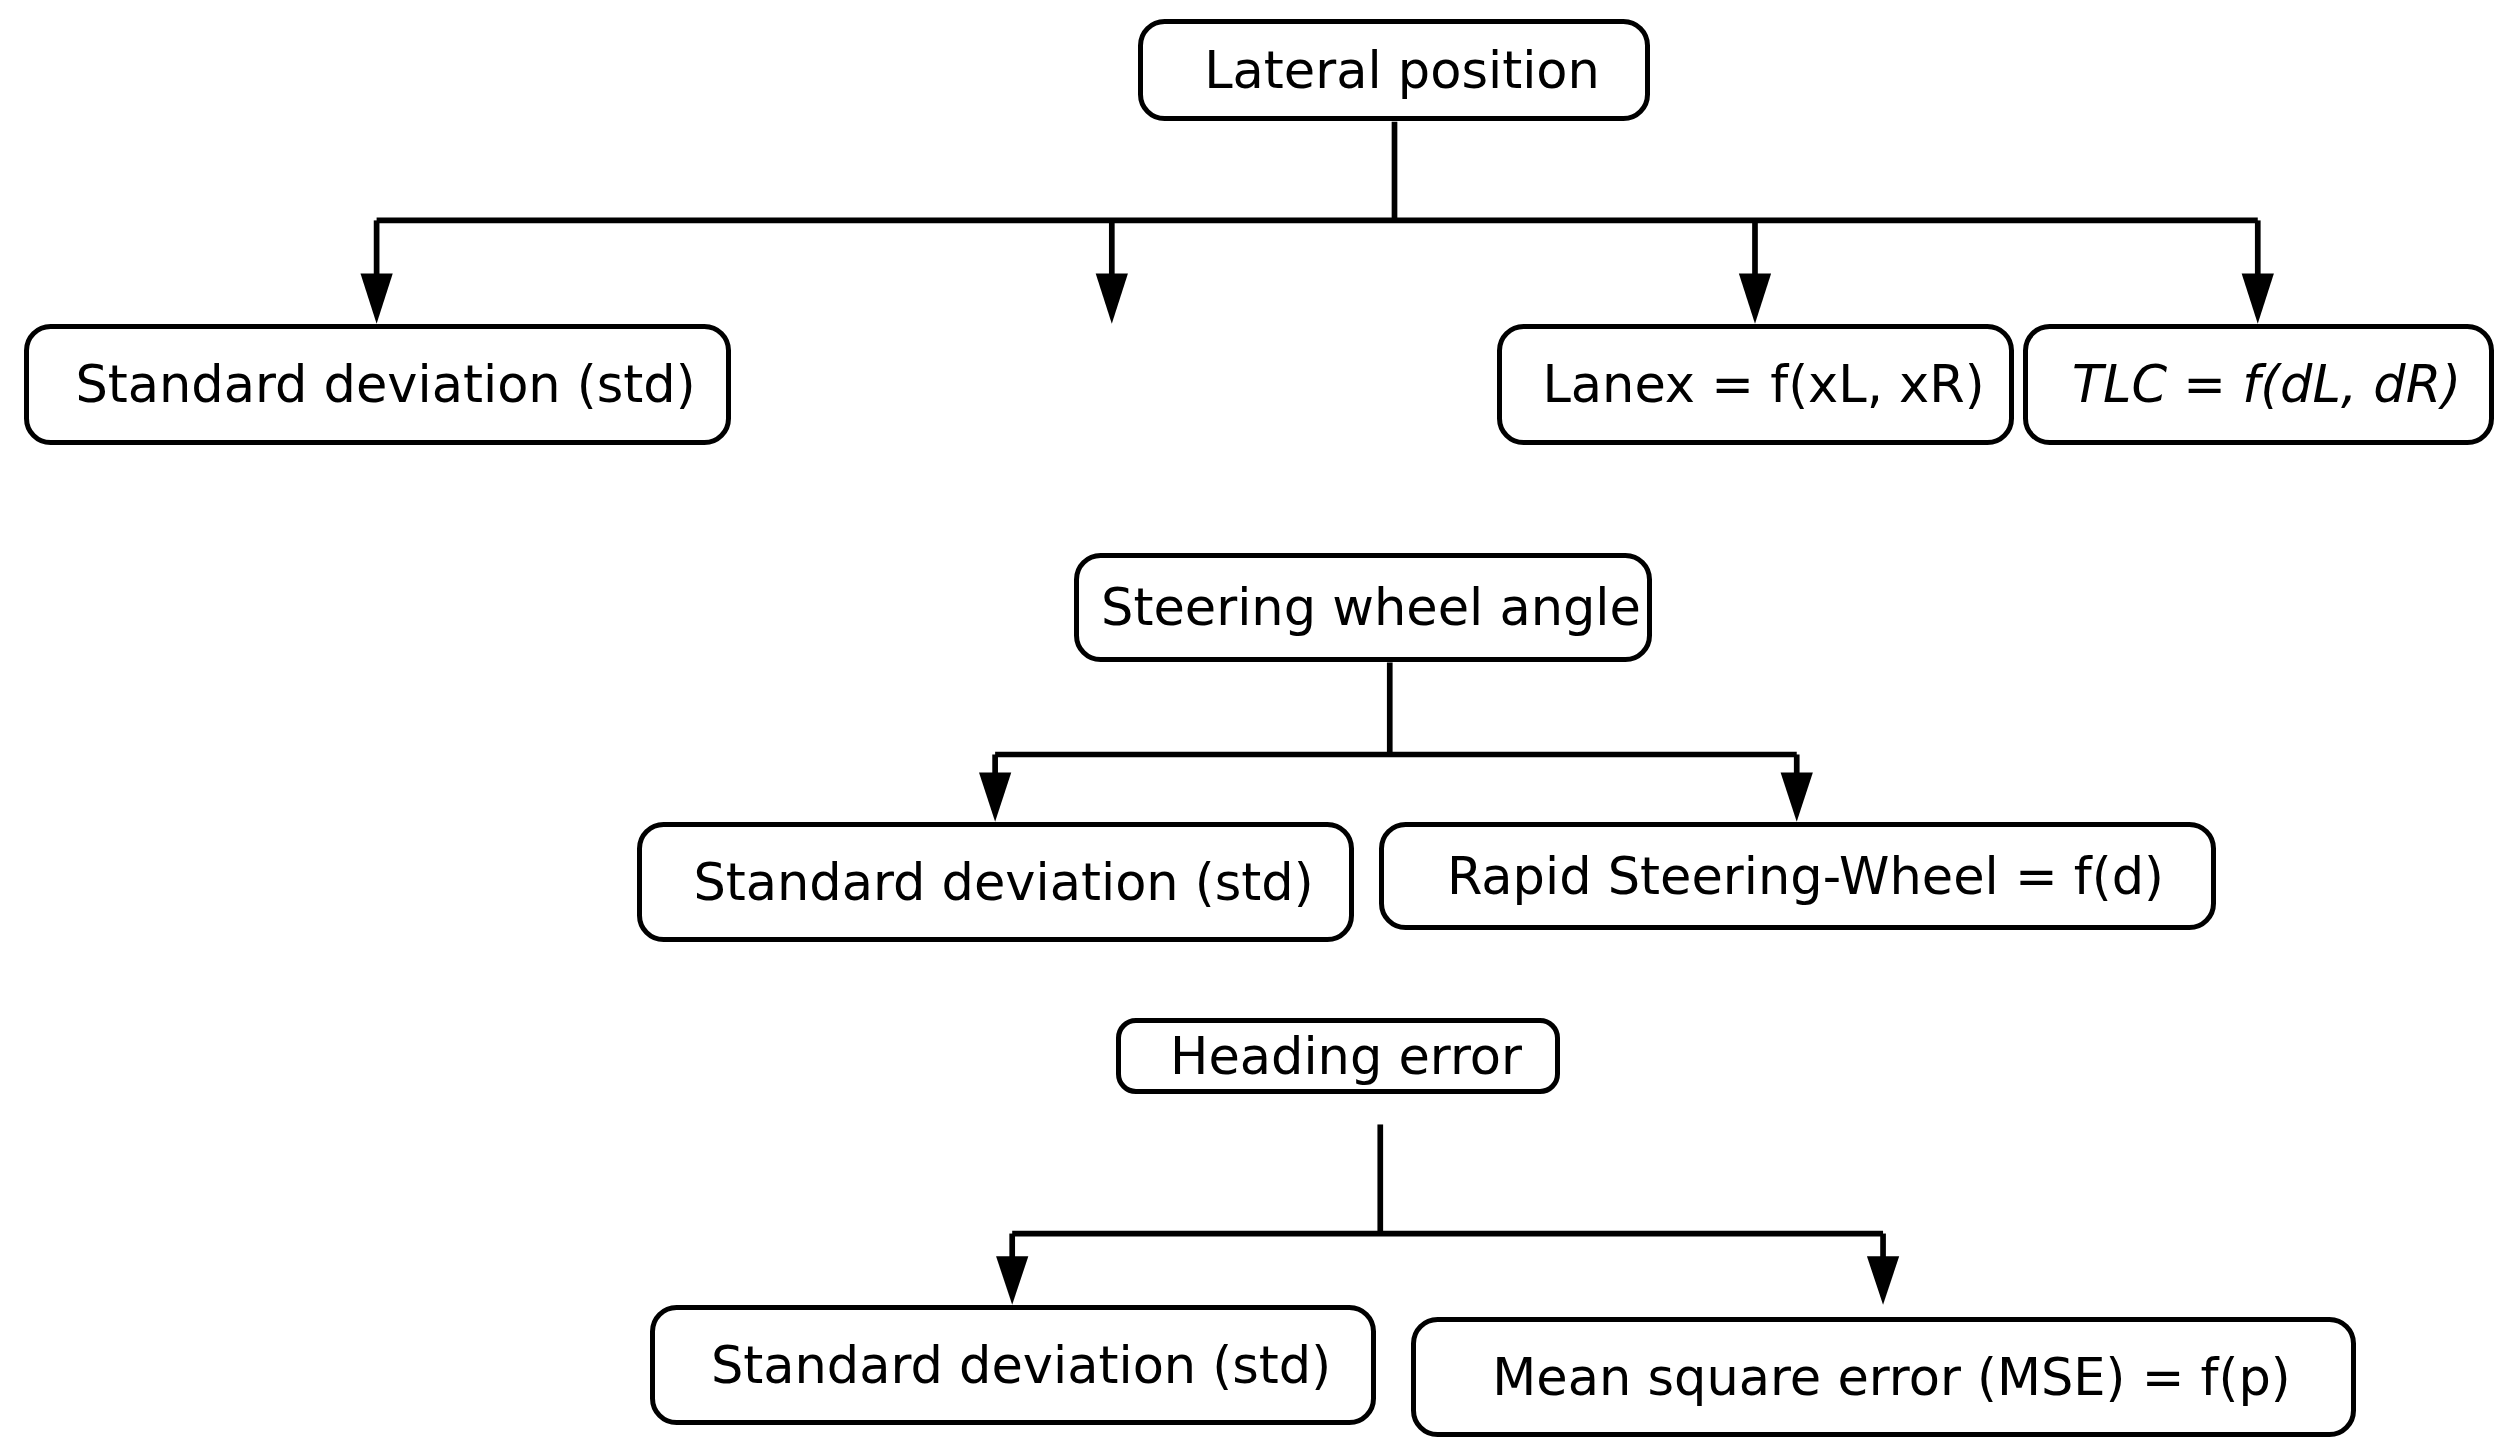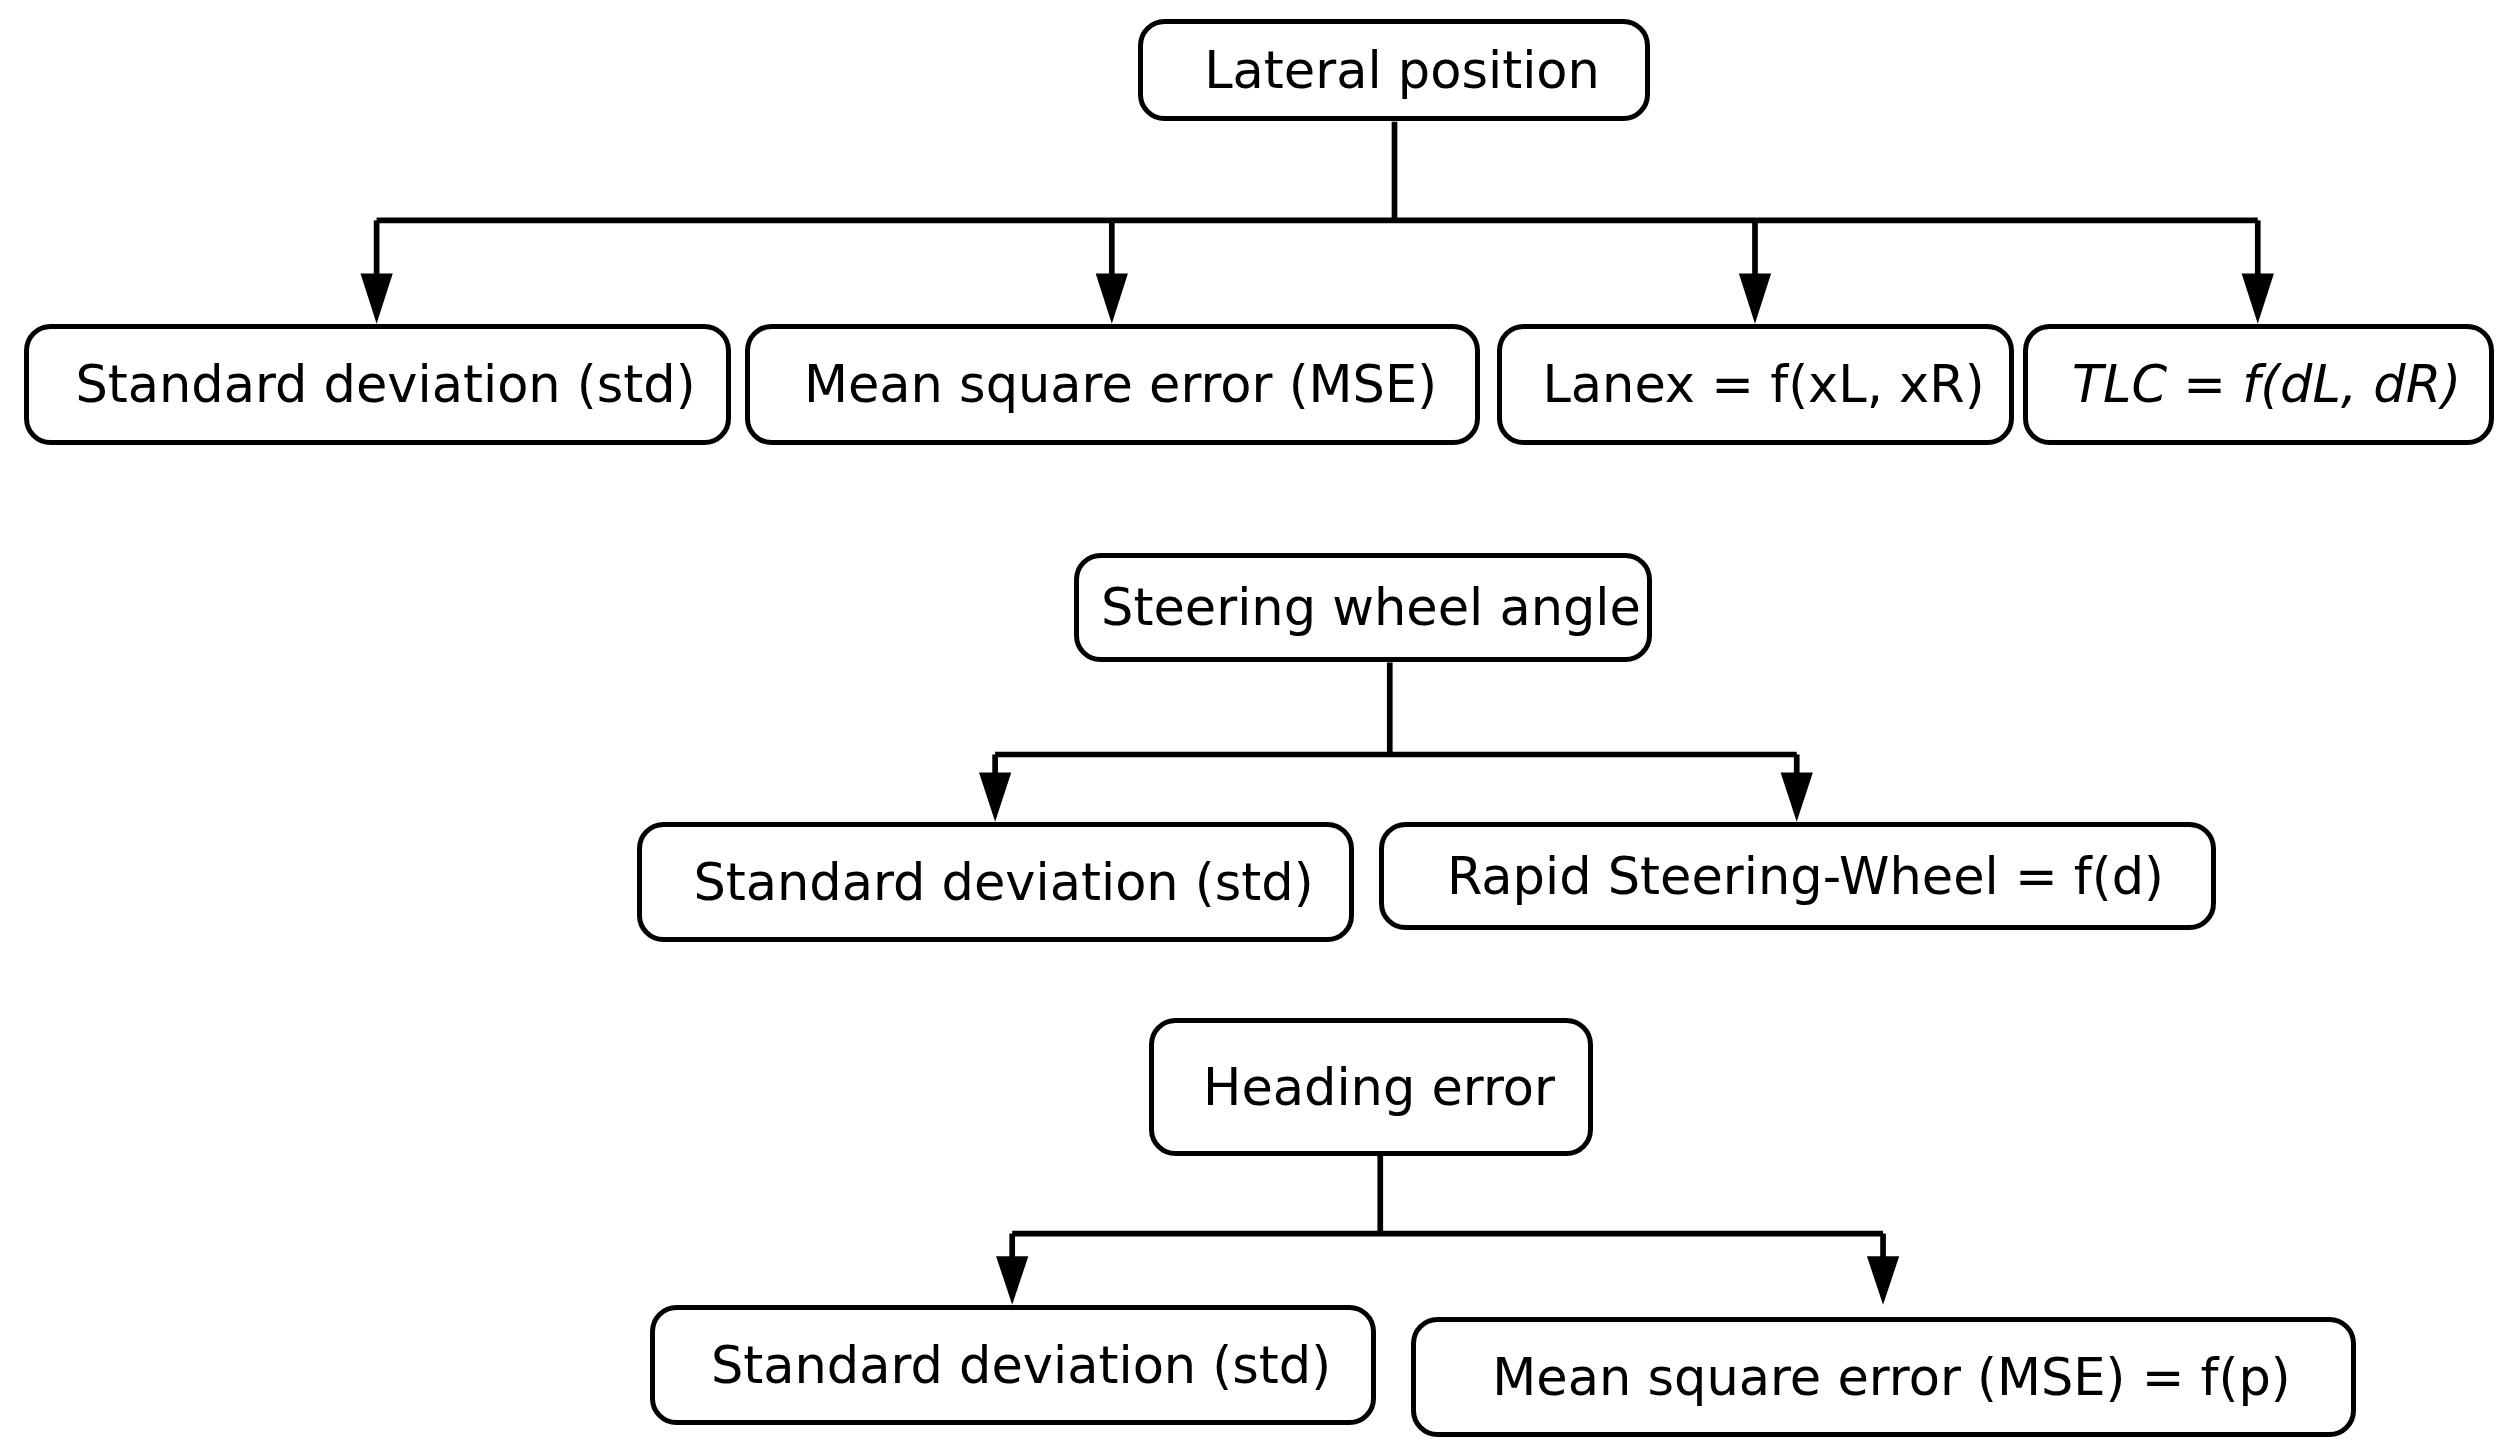--- a/index.html
+++ b/index.html
@@ -79,23 +79,20 @@
   </svg>
 
   <div class="node" style="left:1138px; top:19px; width:512px; height:102px;">
     <span>Lateral position</span>
   </div>
 
   <div class="node" style="left:24px; top:324px; width:707px; height:121px;">
     <span>Standard deviation (std)</span>
   </div>
 
-  <div class="node" style="left:745px; top:324px; width:735px; height:121px;">
-    <span>Mean square error (MSE)</span>
-  </div>
 
   <div class="node" style="left:1497px; top:324px; width:517px; height:121px;">
     <span>Lanex = f(xL, xR)</span>
   </div>
 
   <div class="node" style="left:2023px; top:324px; width:471px; height:121px;font-style:italic;">
     <span>TLC = f(dL, dR)</span>
   </div>
 
   <div class="node" style="left:1074px; top:553px; width:578px; height:109px;">
@@ -103,21 +100,21 @@
   </div>
 
   <div class="node" style="left:637px; top:822px; width:717px; height:120px;">
     <span>Standard deviation (std)</span>
   </div>
 
   <div class="node" style="left:1379px; top:822px; width:837px; height:108px;">
     <span>Rapid Steering-Wheel = f(d)</span>
   </div>
 
-  <div class="node" style="left:1149px; top:1018px; width:444px; height:138px;">
+  <div class="node" style="left:1116px; top:1018px; width:444px; height:76px;border-radius:20px;">
     <span>Heading error</span>
   </div>
 
   <div class="node" style="left:650px; top:1305px; width:726px; height:120px;">
     <span>Standard deviation (std)</span>
   </div>
 
   <div class="node" style="left:1411px; top:1305px; width:945px; height:120px;margin-top:12px;">
     <span>Mean square error (MSE) = f(p)</span>
   </div>

